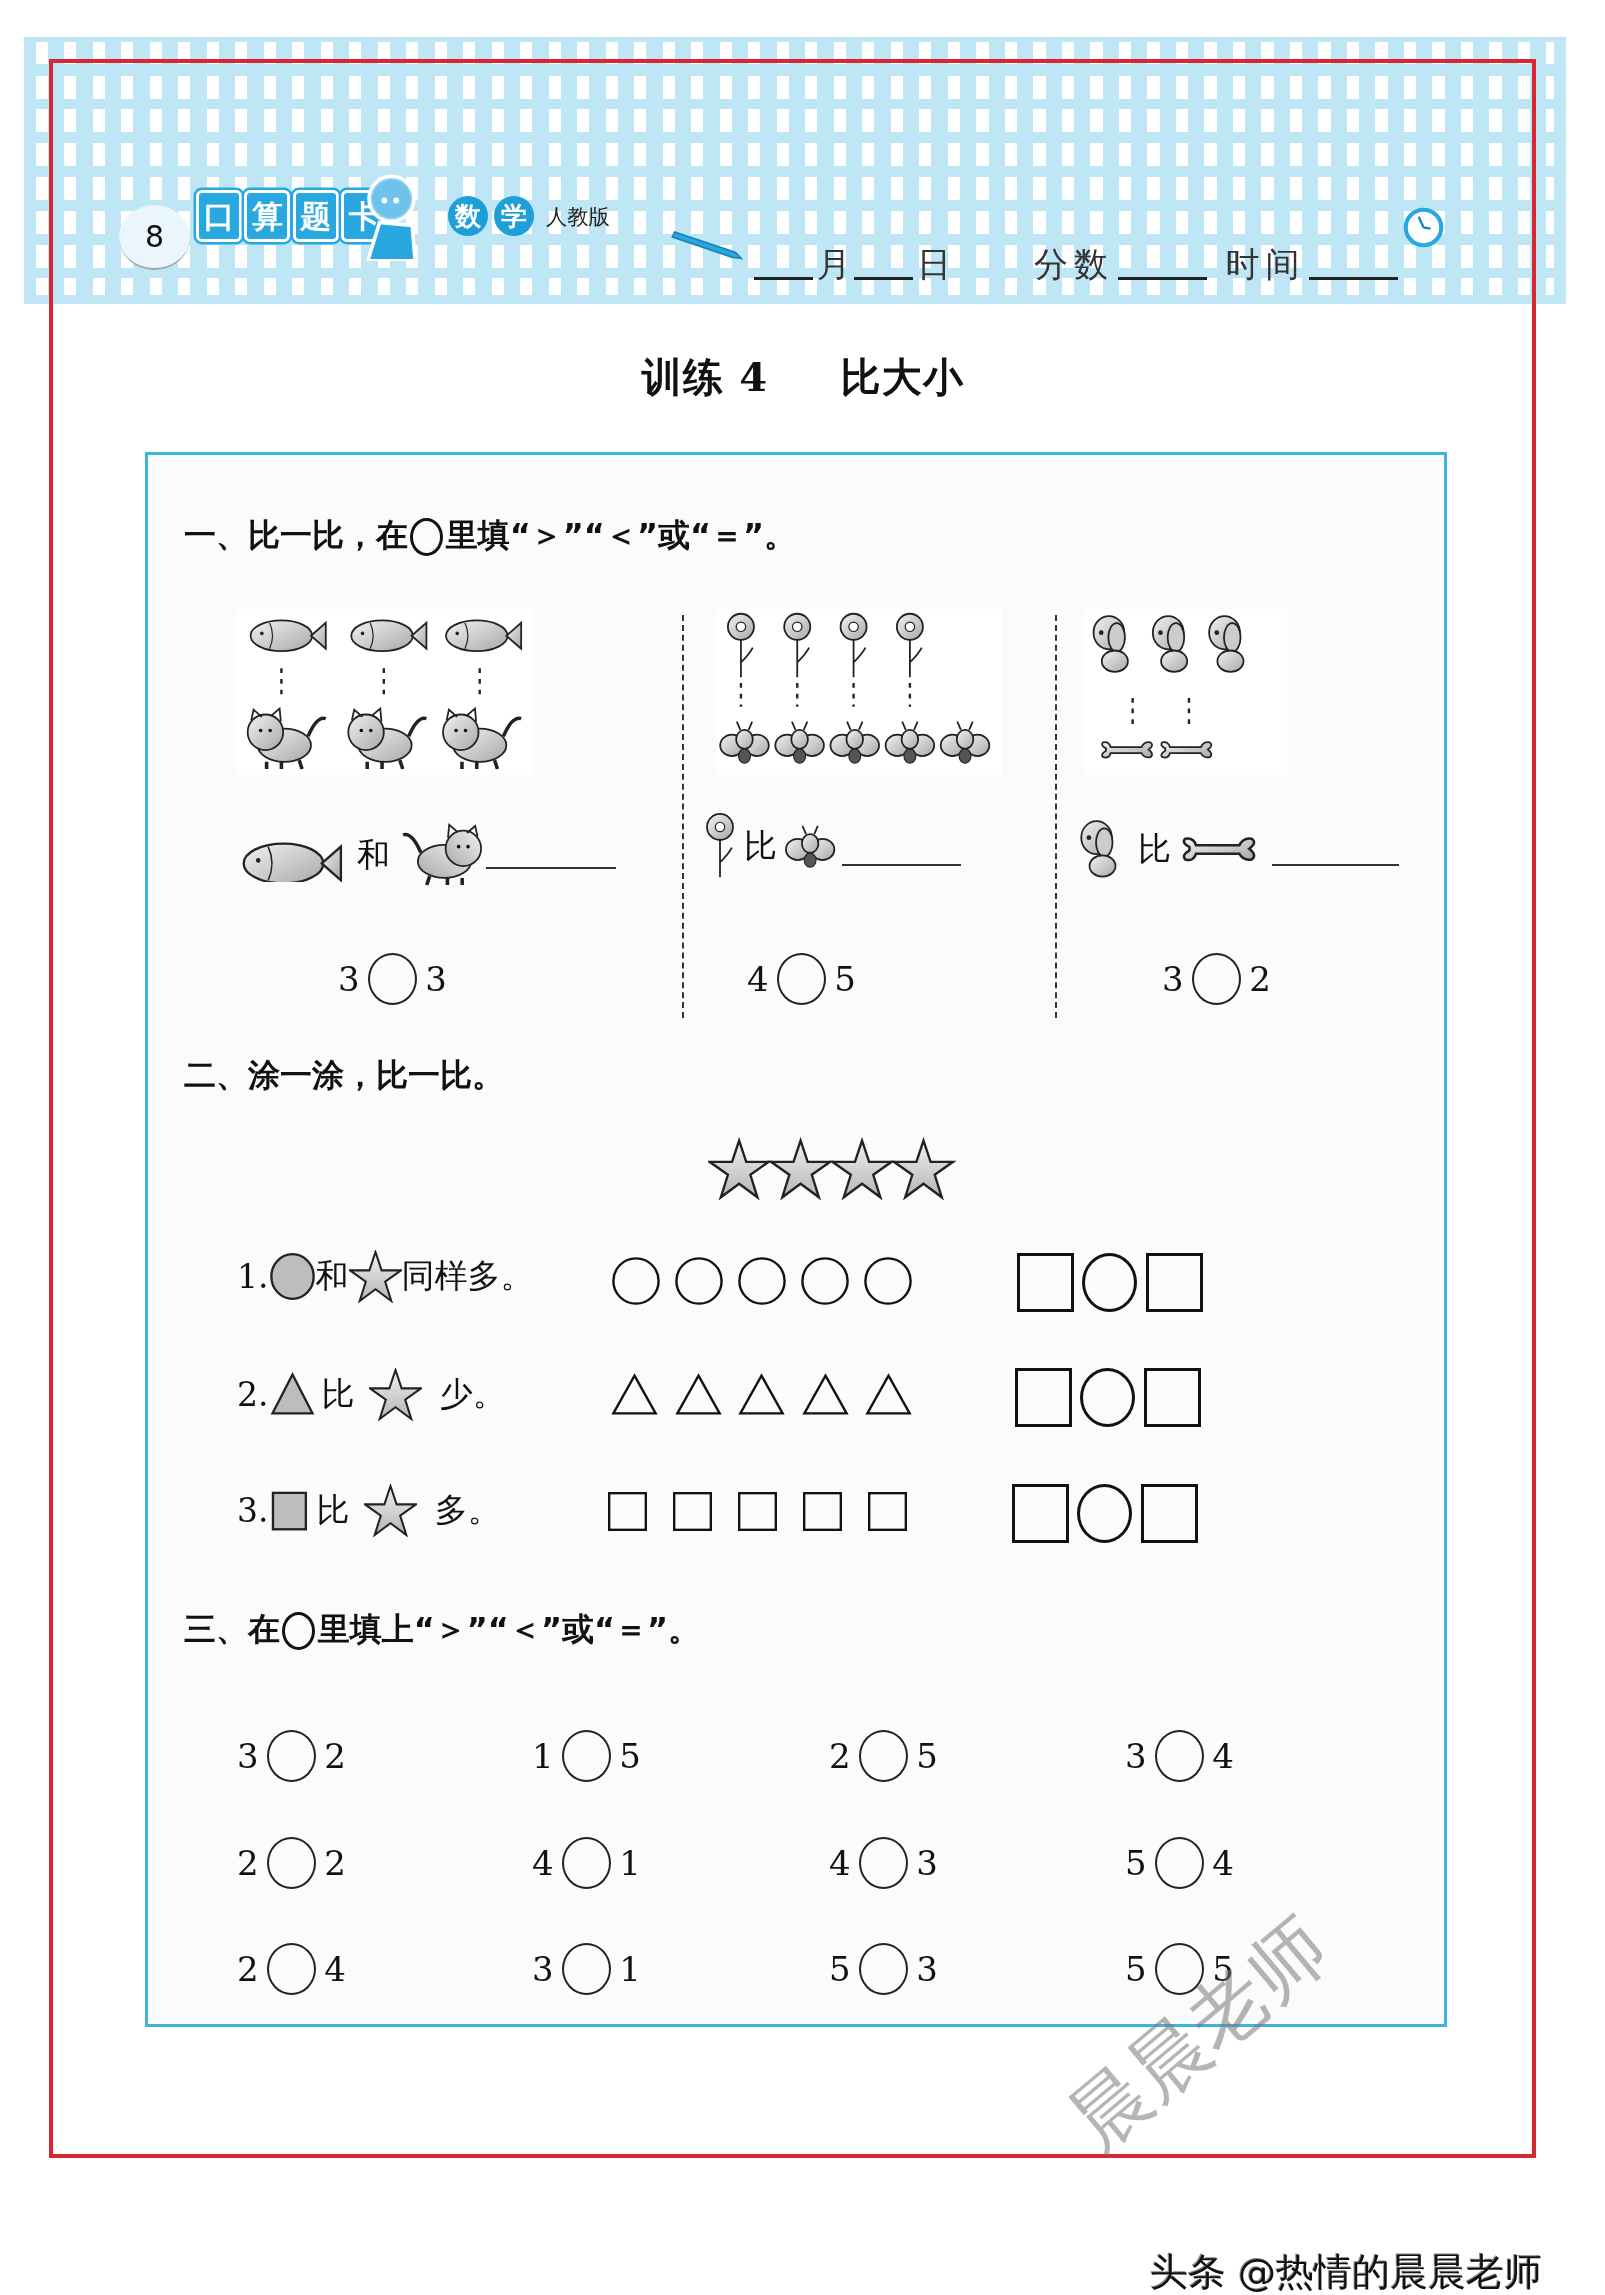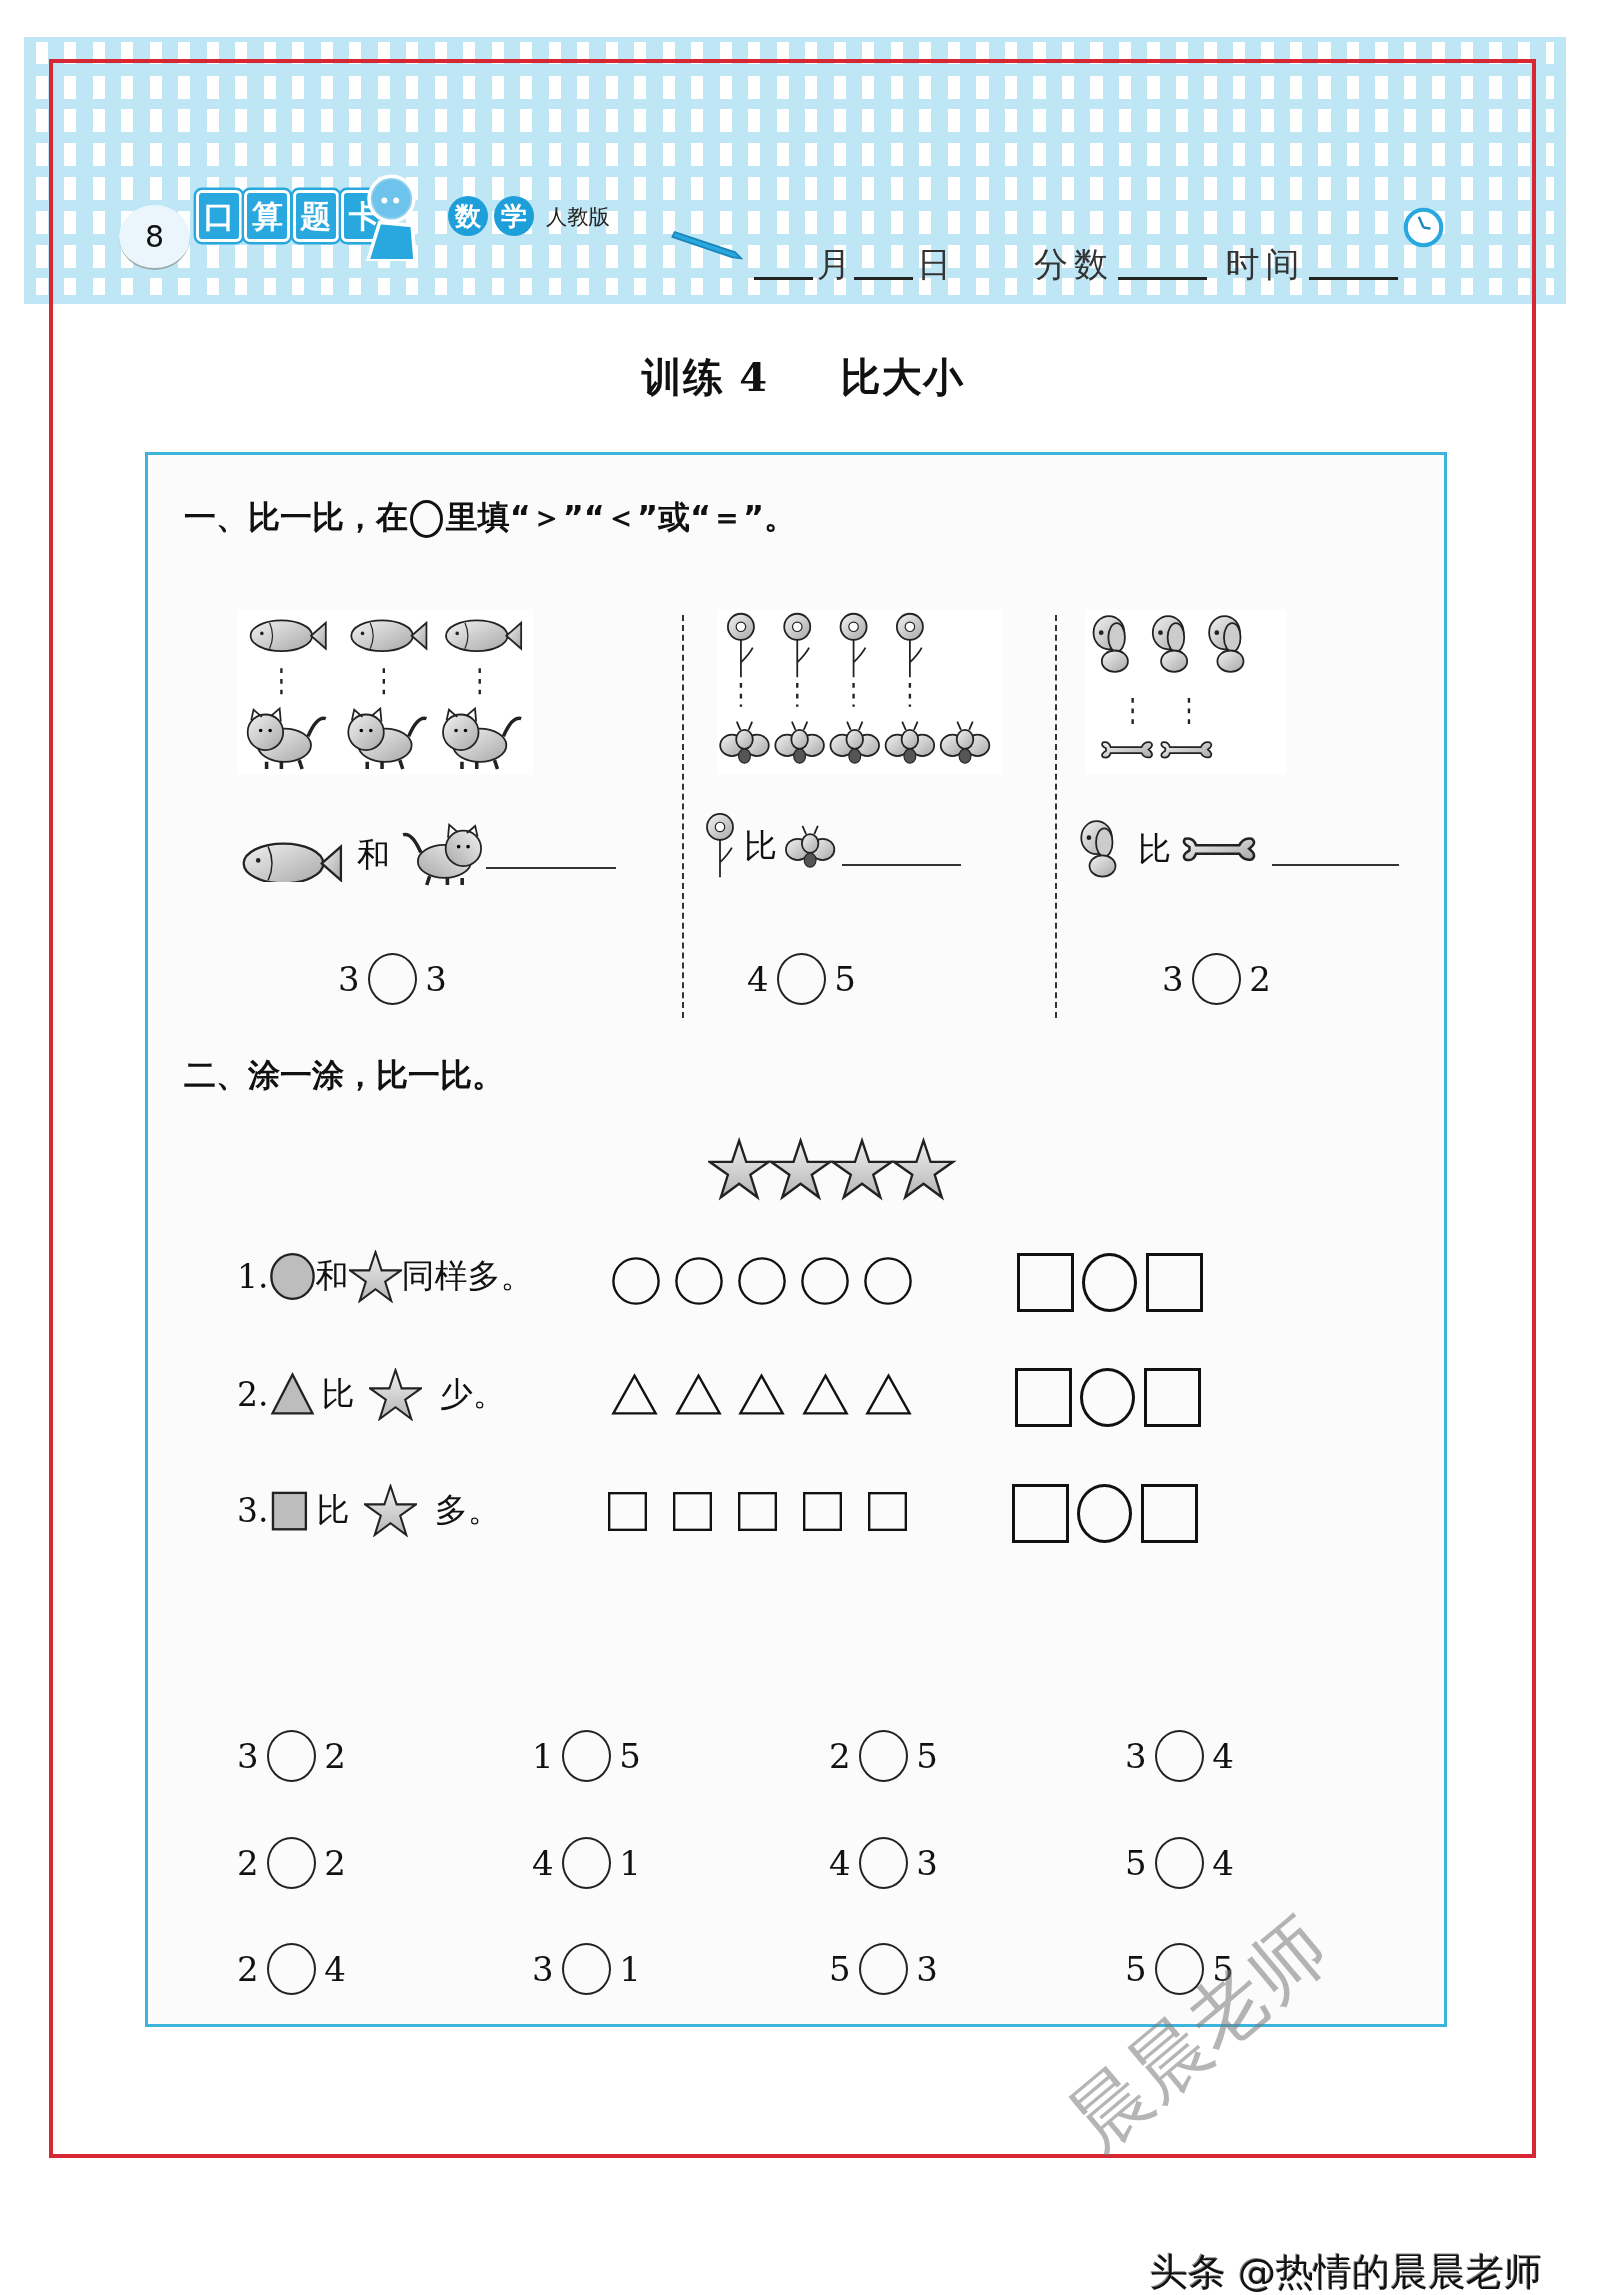--- a/index.html
+++ b/index.html
@@ -111,21 +111,21 @@
 </div>
 
 <div id="title" class="abs">
   <span>训练 4</span>
   <span style="width:42px"></span>
   <span>比大小</span>
 </div>
 
 <div id="worksheet-box" class="abs">
 
-  <div class="section-heading" style="left:36px;top:41px">
+  <div class="section-heading" style="left:36px;top:59px">
     <span>一、比一比，在</span><span class="sec-circle"></span><span>里填“＞”“＜”或“＝”。</span>
   </div>
 
   <div class="vdash" style="left:534px;top:160px;height:403px"></div>
   <div class="vdash" style="left:907px;top:160px;height:403px"></div>
 
   <div class="img-panel" style="left:89px;top:154px;width:296px;height:166px">
     <svg width="296" height="166" viewBox="0 0 500 280">
       <defs>
         <linearGradient id="g1" x1="0" y1="0" x2="1" y2="1">
@@ -369,20 +369,23 @@
     <svg width="39" height="39" viewBox="0 0 66 66">
         <rect x="2" y="2" width="62" height="62" fill="none" stroke="#111" stroke-width="4"></rect>
       </svg>
   </div>
   <div class="shape-row" style="left:864px;top:1029px">
     <span class="ans-box"></span>
     <span class="ans-circle"></span>
     <span class="ans-box"></span>
   </div>
 
+  <div class="section-heading" style="left:36px;top:1153px">
+    <span>三、在</span><span class="sec-circle"></span><span>里填上“＞”“＜”或“＝”。</span>
+  </div>
 
   <div class="numexpr" style="left:89px;top:1275px">
       <span>3</span>
       <span class="cmp-circle"></span>
       <span>2</span>
     </div>
   <div class="numexpr" style="left:384px;top:1275px">
       <span>1</span>
       <span class="cmp-circle"></span>
       <span>5</span>

